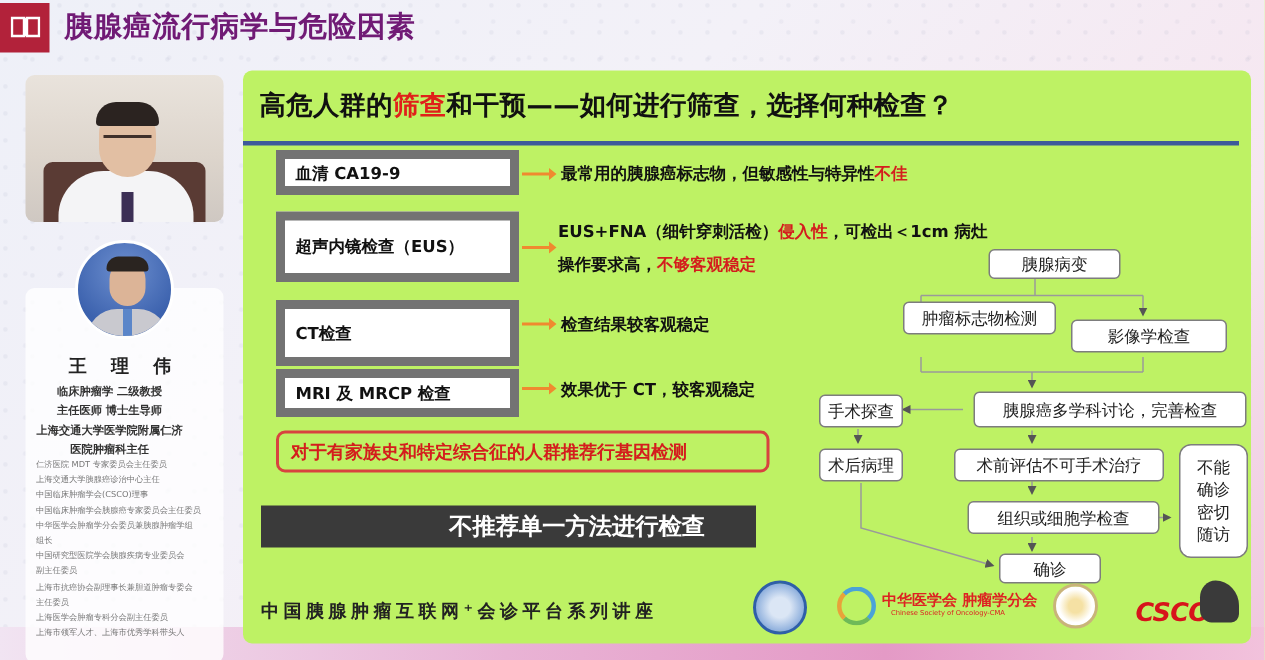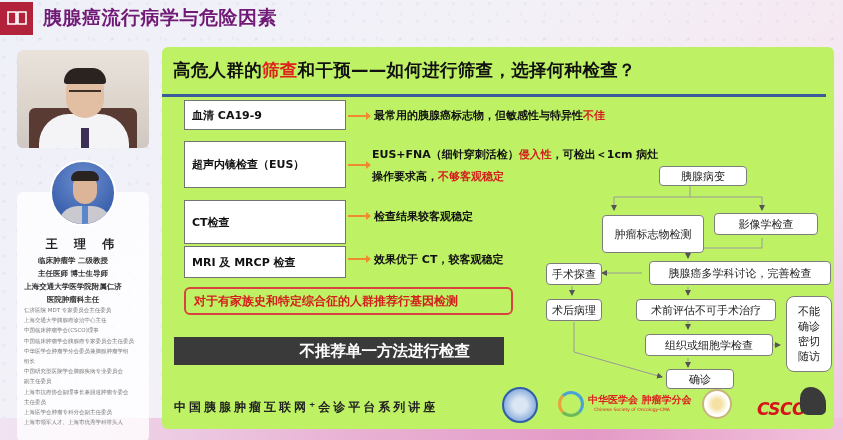--- a/index.html
+++ b/index.html
@@ -78,21 +78,21 @@
     position: absolute; left: 162px; top: 47px; width: 672px; height: 382px;
     background: #bef264; border-radius: 6px;
   }
   .slide-title {
     position: absolute; left: 11px; top: 11px; font-size: 17.5px; font-weight: bold; color: #111;
     letter-spacing: 0.3px; white-space: nowrap;
   }
   .slide-title .hl { color: #e0201a; }
   .title-rule { position: absolute; left: 0; right: 8px; top: 47px; height: 3px; background: #3d5a9a; }
   .method-box {
-    position: absolute; left: 22px; width: 162px; border: 1px solid #737373; background: #fff;
+    position: absolute; left: 22px; width: 162px; border: 6px solid #737373; background: #fff;
     font-size: 11px; font-weight: bold; color: #111; padding-left: 7px;
     display: flex; align-items: center;
   }
   .arrow {
     position: absolute; height: 2px; background: #ef8a2f; width: 20px;
   }
   .arrow::after {
     content: ""; position: absolute; right: -3px; top: -3px;
     border-left: 5px solid #ef8a2f; border-top: 4px solid transparent; border-bottom: 4px solid transparent;
   }
@@ -229,21 +229,21 @@
       <line x1="480" y1="226" x2="440" y2="226" marker-end="url(#ah)"></line>
       <line x1="410" y1="239" x2="410" y2="248" marker-end="url(#ah)"></line>
       <line x1="526" y1="240" x2="526" y2="248" marker-end="url(#ah)"></line>
       <line x1="526" y1="274" x2="526" y2="282" marker-end="url(#ah)"></line>
       <line x1="580" y1="298" x2="618" y2="298" marker-end="url(#ah)"></line>
       <line x1="526" y1="311" x2="526" y2="320" marker-end="url(#ah)"></line>
       <polyline points="412,275 412,305 500,330" marker-end="url(#ah)"></polyline>
     </g>
   </svg>
   <div class="flow-node" style="left:497px;top:119px;width:88px;height:20px;">胰腺病变</div>
-  <div class="flow-node" style="left:440px;top:168px;width:102px;height:38px;">肿瘤标志物检测</div>
+  <div class="flow-node" style="left:440px;top:154px;width:102px;height:22px;">肿瘤标志物检测</div>
   <div class="flow-node" style="left:552px;top:166px;width:104px;height:22px;">影像学检查</div>
   <div class="flow-node" style="left:487px;top:214px;width:182px;height:24px;">胰腺癌多学科讨论，完善检查</div>
   <div class="flow-node" style="left:384px;top:216px;width:56px;height:22px;">手术探查</div>
   <div class="flow-node" style="left:384px;top:252px;width:56px;height:22px;">术后病理</div>
   <div class="flow-node" style="left:474px;top:252px;width:140px;height:22px;">术前评估不可手术治疗</div>
   <div class="flow-node" style="left:483px;top:287px;width:128px;height:22px;">组织或细胞学检查</div>
   <div class="flow-node" style="left:624px;top:249px;width:46px;height:76px;white-space:normal;text-align:center;line-height:15px;padding:0 8px;border-radius:8px;">不能确诊密切随访</div>
   <div class="flow-node" style="left:504px;top:322px;width:68px;height:20px;">确诊</div>
 
   <div class="logo" style="left:340px;top:340px;width:36px;height:36px;border-radius:50%;border:2px solid #2f5fa8;background:radial-gradient(circle,#dbe6f5 30%,#8fb0dd 70%);"></div>

